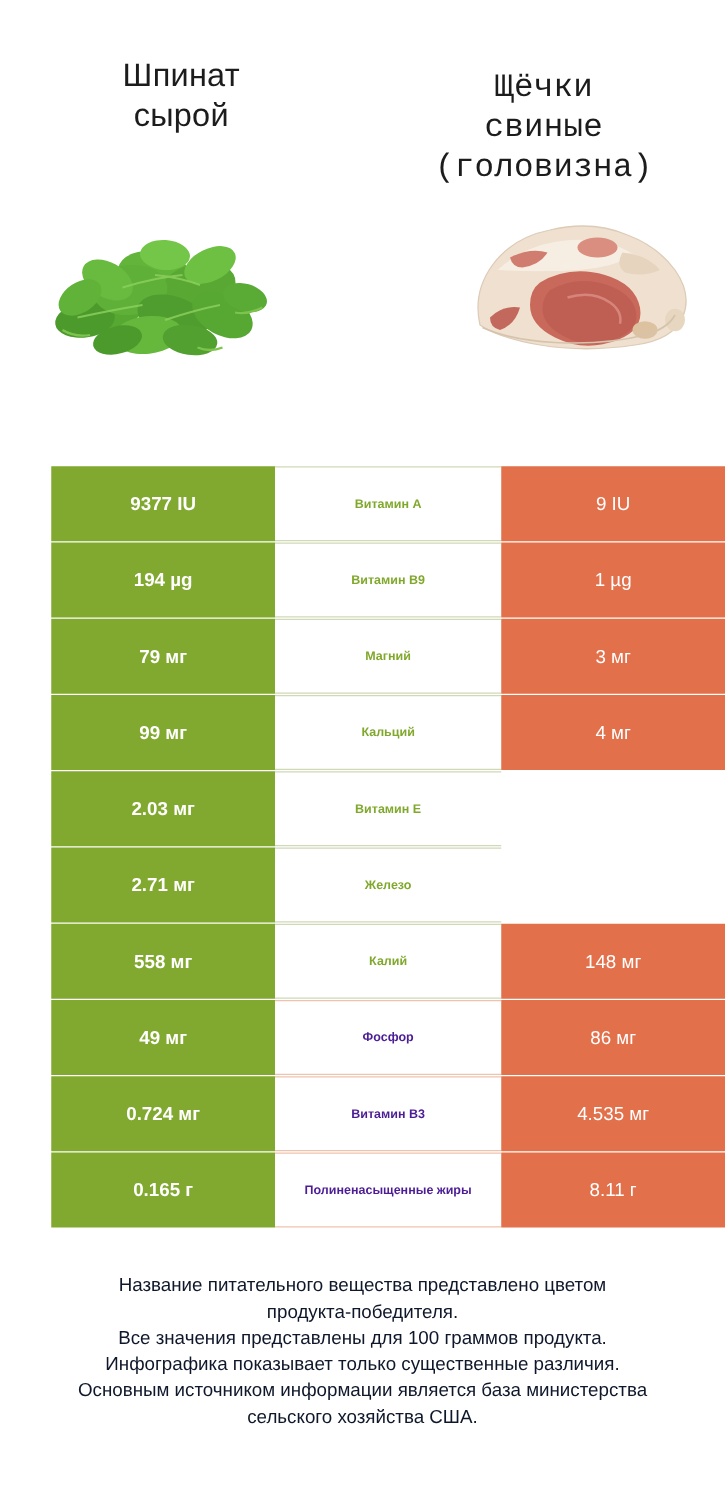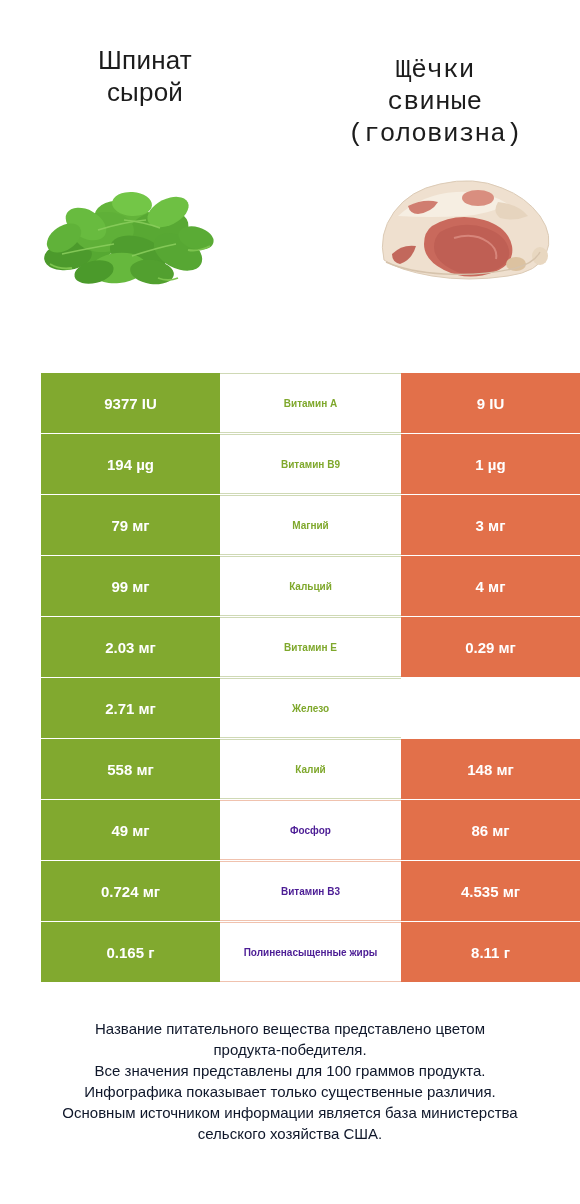--- a/index.html
+++ b/index.html
@@ -116,21 +116,21 @@
   }
   .cell.label.winner-right {
     border-top-color: #f0c2ae;
     border-bottom-color: #f0c2ae;
   }
   .cell.right-val {
     width: 179px;
     background: #e2704a;
     color: #ffffff;
     font-size: 15px;
-    font-weight: 700;
+    font-weight: 400;
   }
   .cell.label.multiline { white-space: normal; }
 
   .win-green  { color: #7fa82c; }
   .win-orange { color: #4c1d95; }
 
   
   .footer {
     position: absolute;
     left: 0;
@@ -242,21 +242,20 @@
 
   <div class="row">
     <div class="cell left-val">99 мг</div>
     <div class="cell label win-green">Кальций</div>
     <div class="cell right-val">4 мг</div>
   </div>
 
   <div class="row">
     <div class="cell left-val">2.03 мг</div>
     <div class="cell label win-green">Витамин Е</div>
-    <div class="cell right-val">0.29 мг</div>
   </div>
 
   <div class="row">
     <div class="cell left-val">2.71 мг</div>
     <div class="cell label win-green">Железо</div>
   </div>
 
   <div class="row">
     <div class="cell left-val">558 мг</div>
     <div class="cell label win-green">Калий</div>

